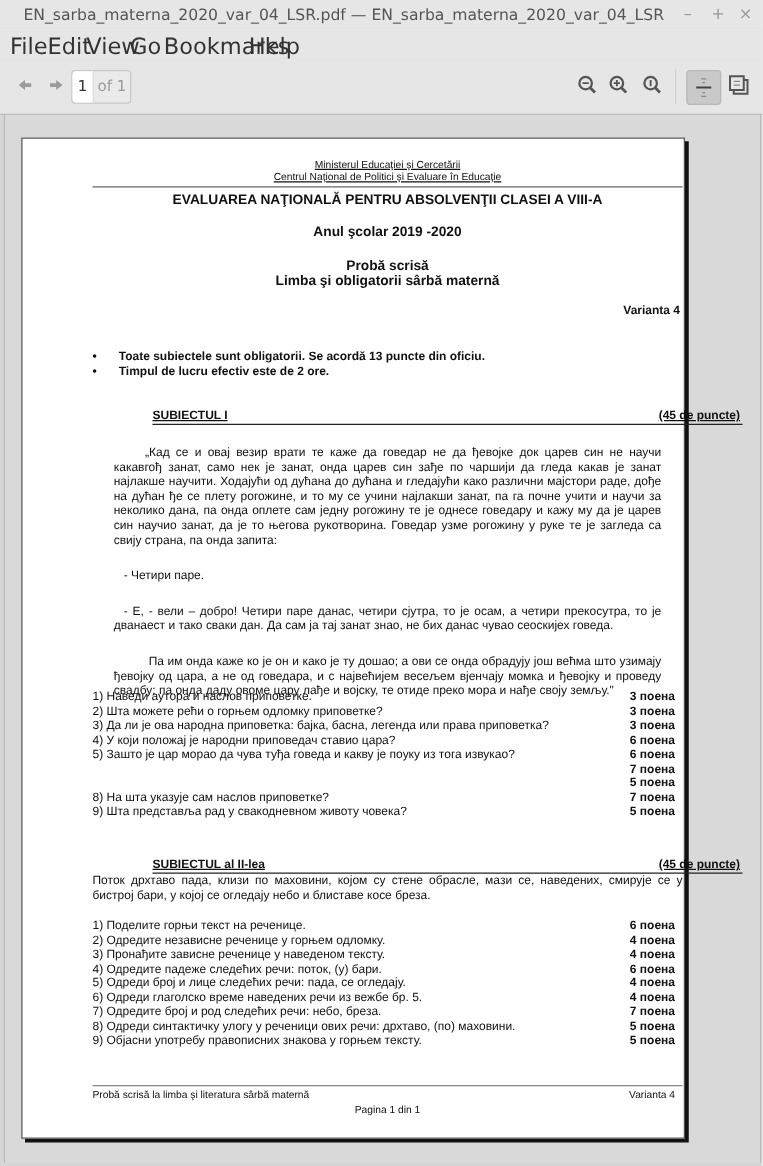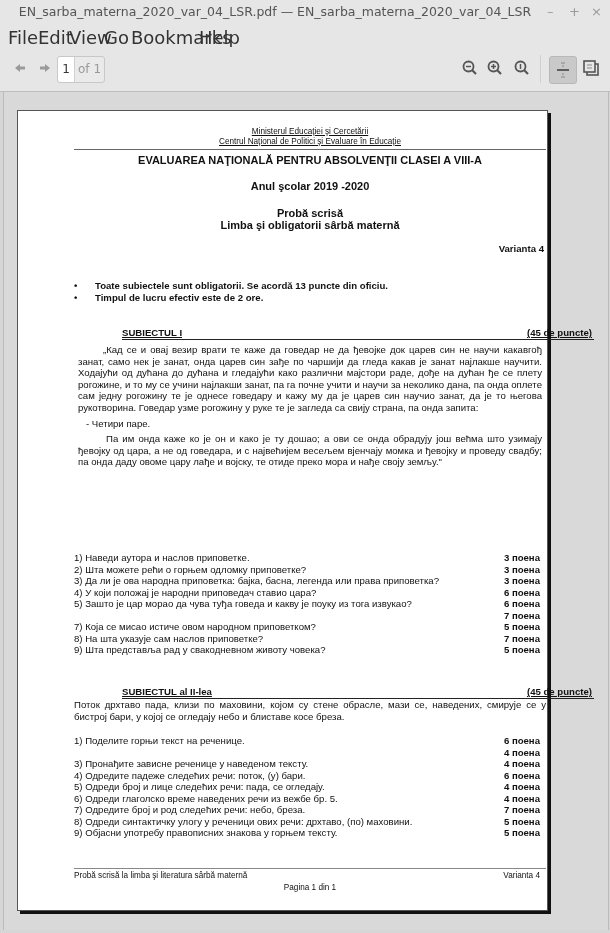--- a/index.html
+++ b/index.html
@@ -23,21 +23,21 @@
   .hr { position:absolute; left:0; width:472px; height:1px; background:#666; }
   .ctr { position:absolute; left:0; width:472px; text-align:center; font-weight:bold; font-size:11px; }
   .right { position:absolute; right:2px; font-weight:bold; font-size:9.6px; }
   .bul { position:absolute; left:0; font-size:9.6px; font-weight:bold; }
   .bul .dot { position:absolute; left:0; }
   .bul .txt { position:absolute; left:21px; white-space:nowrap; }
   .subj { position:absolute; left:0; width:472px; font-size:9.6px; font-weight:bold; border-bottom:1.2px solid #222; height:12px;margin-left:48px; }
   .subj .l { position:absolute; left:0; top:0; text-decoration:underline; }
   .subj .r { position:absolute; right:2px; top:0; text-decoration:underline; }
   .para { position:absolute; left:0; width:472px; font-size:9.6px; line-height:11.6px; text-align:justify; }
-  .para p { margin:4px; }
+  .para p { margin:17px; }
   .q { position:absolute; left:0; width:466px; font-size:9.6px; line-height:11.5px; }
   .q .row { position:relative; height:11.5px;text-align:right; }
   .q .qt { position:absolute; left:0; white-space:nowrap; }
   .q .pts { position:absolute; right:0; font-weight:bold; }
   .foot { position:absolute; left:0; width:472px; font-size:8.2px; }
 </style>
 </head>
 <body>
 
 <div class="titlebar">
@@ -123,20 +123,21 @@
       </div>
 
       <div class="subj" style="top:216px">
         <span class="l">SUBIECTUL I</span>
         <span class="r">(45 de puncte)</span>
       </div>
 
       <div class="para" style="top:229px">
         <p style="text-indent:25px">„Кад се и овај везир врати те каже да говедар не да ђевојке док царев син не научи какавгођ занат, само нек је занат, онда царев син зађе по чаршији да гледа какав је занат најлакше научити. Ходајући од дућана до дућана и гледајући како различни мајстори раде, дође на дућан ђе се плету рогожине, и то му се учини најлакши занат, па га почне учити и научи за неколико дана, па онда оплете сам једну рогожину те је однесе говедару и кажу му да је царев син научио занат, да је то његова рукотворина. Говедар узме рогожину у руке те је загледа са свију страна, па онда запита:</p>
         <p style="padding-left:8px">- Четири паре.</p>
+        <p style="text-indent:8px">- Е, - вели – добро! Четири паре данас, четири сјутра, то је осам, а четири прекосутра, то је дванаест и тако сваки дан. Да сам ја тај занат знао, не бих данас чувао сеоскијех говеда.</p>
         <p style="text-indent:28px">Па им онда каже ко је он и како је ту дошао; а ови се онда обрадују још већма што узимају ђевојку од цара, а не од говедара, и с највећијем весељем вјенчају момка и ђевојку и проведу свадбу; па онда даду овоме цару лађе и војску, те отиде преко мора и нађе своју земљу."</p>
       </div>
 
       <div class="q" style="top:441px">
         <div class="row">
             <span class="qt">1) Наведи аутора и наслов приповетке.</span>
             <span class="pts">3 поена</span>
           </div>
         <div class="row">
             <span class="qt">2) Шта можете рећи о горњем одломку приповетке?</span>
@@ -151,21 +152,20 @@
             <span class="pts">6 поена</span>
           </div>
         <div class="row">
             <span class="qt">5) Зашто је цар морао да чува туђа говеда и какву је поуку из тога извукао?</span>
             <span class="pts">6 поена</span>
           </div>
         <div class="row">
             <span class="pts">7 поена</span>
           </div>
         <div class="row">
-            <span class="qt">7) Која се мисао истиче овом народном приповетком?</span>
             <span class="pts">5 поена</span>
           </div>
         <div class="row">
             <span class="qt">8) На шта указује сам наслов приповетке?</span>
             <span class="pts">7 поена</span>
           </div>
         <div class="row">
             <span class="qt">9) Шта представља рад у свакодневном животу човека?</span>
             <span class="pts">5 поена</span>
           </div>
@@ -176,20 +176,21 @@
         <span class="r">(45 de puncte)</span>
       </div>
       <div class="para" style="top:588px">Поток дрхтаво пада, клизи по маховини, којом су стене обрасле, мази се, наведених, смирује се у бистрој бари, у којој се огледају небо и блиставе косе бреза.</div>
 
       <div class="q" style="top:624px">
         <div class="row">
             <span class="qt">1) Поделите горњи текст на реченице.</span>
             <span class="pts">6 поена</span>
           </div>
         <div class="row">
+            <span class="qt">2) Одредите независне реченице у горњем одломку.</span>
             <span class="pts">4 поена</span>
           </div>
         <div class="row">
             <span class="qt">3) Пронађите зависне реченице у наведеном тексту.</span>
             <span class="pts">4 поена</span>
           </div>
         <div class="row">
             <span class="qt">4) Одредите падеже следећих речи: поток, (у) бари.</span>
             <span class="pts">6 поена</span>
           </div>

